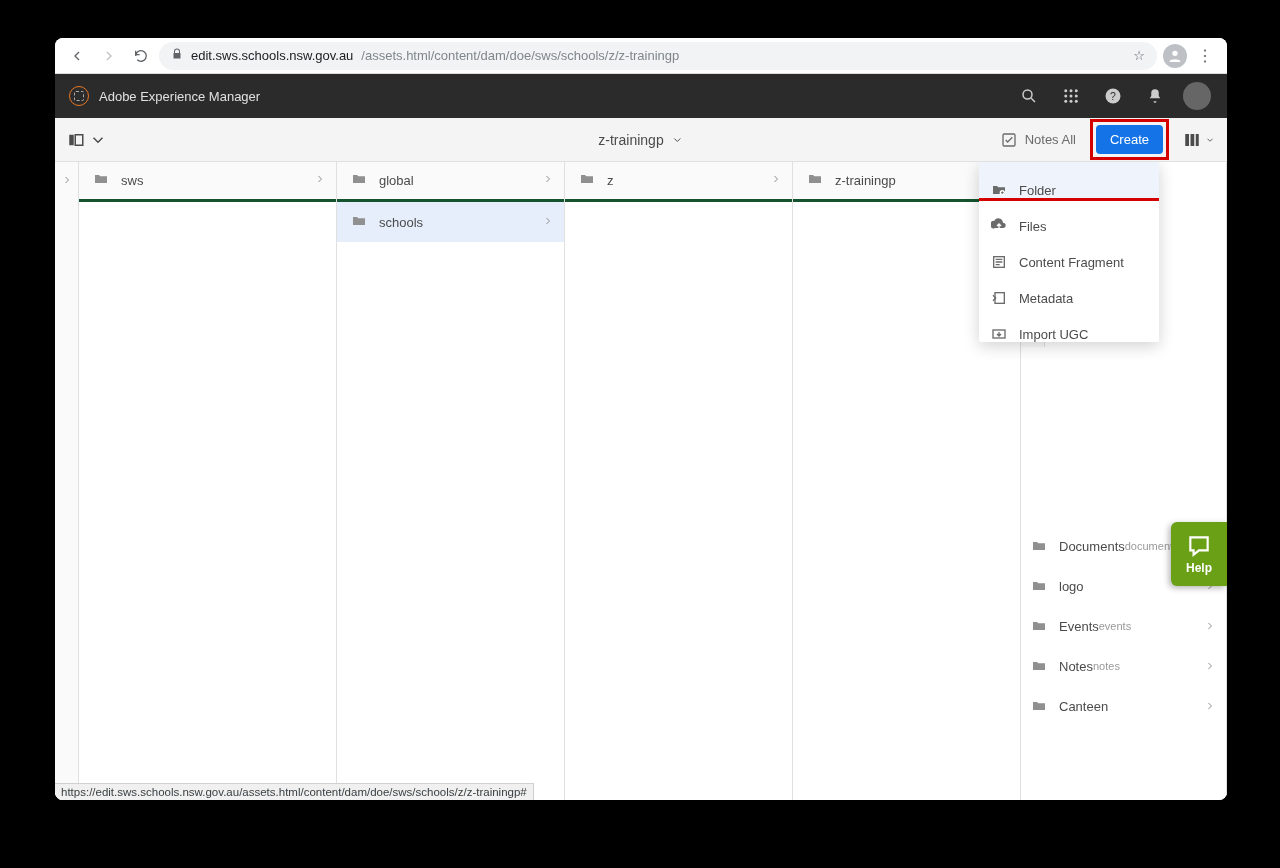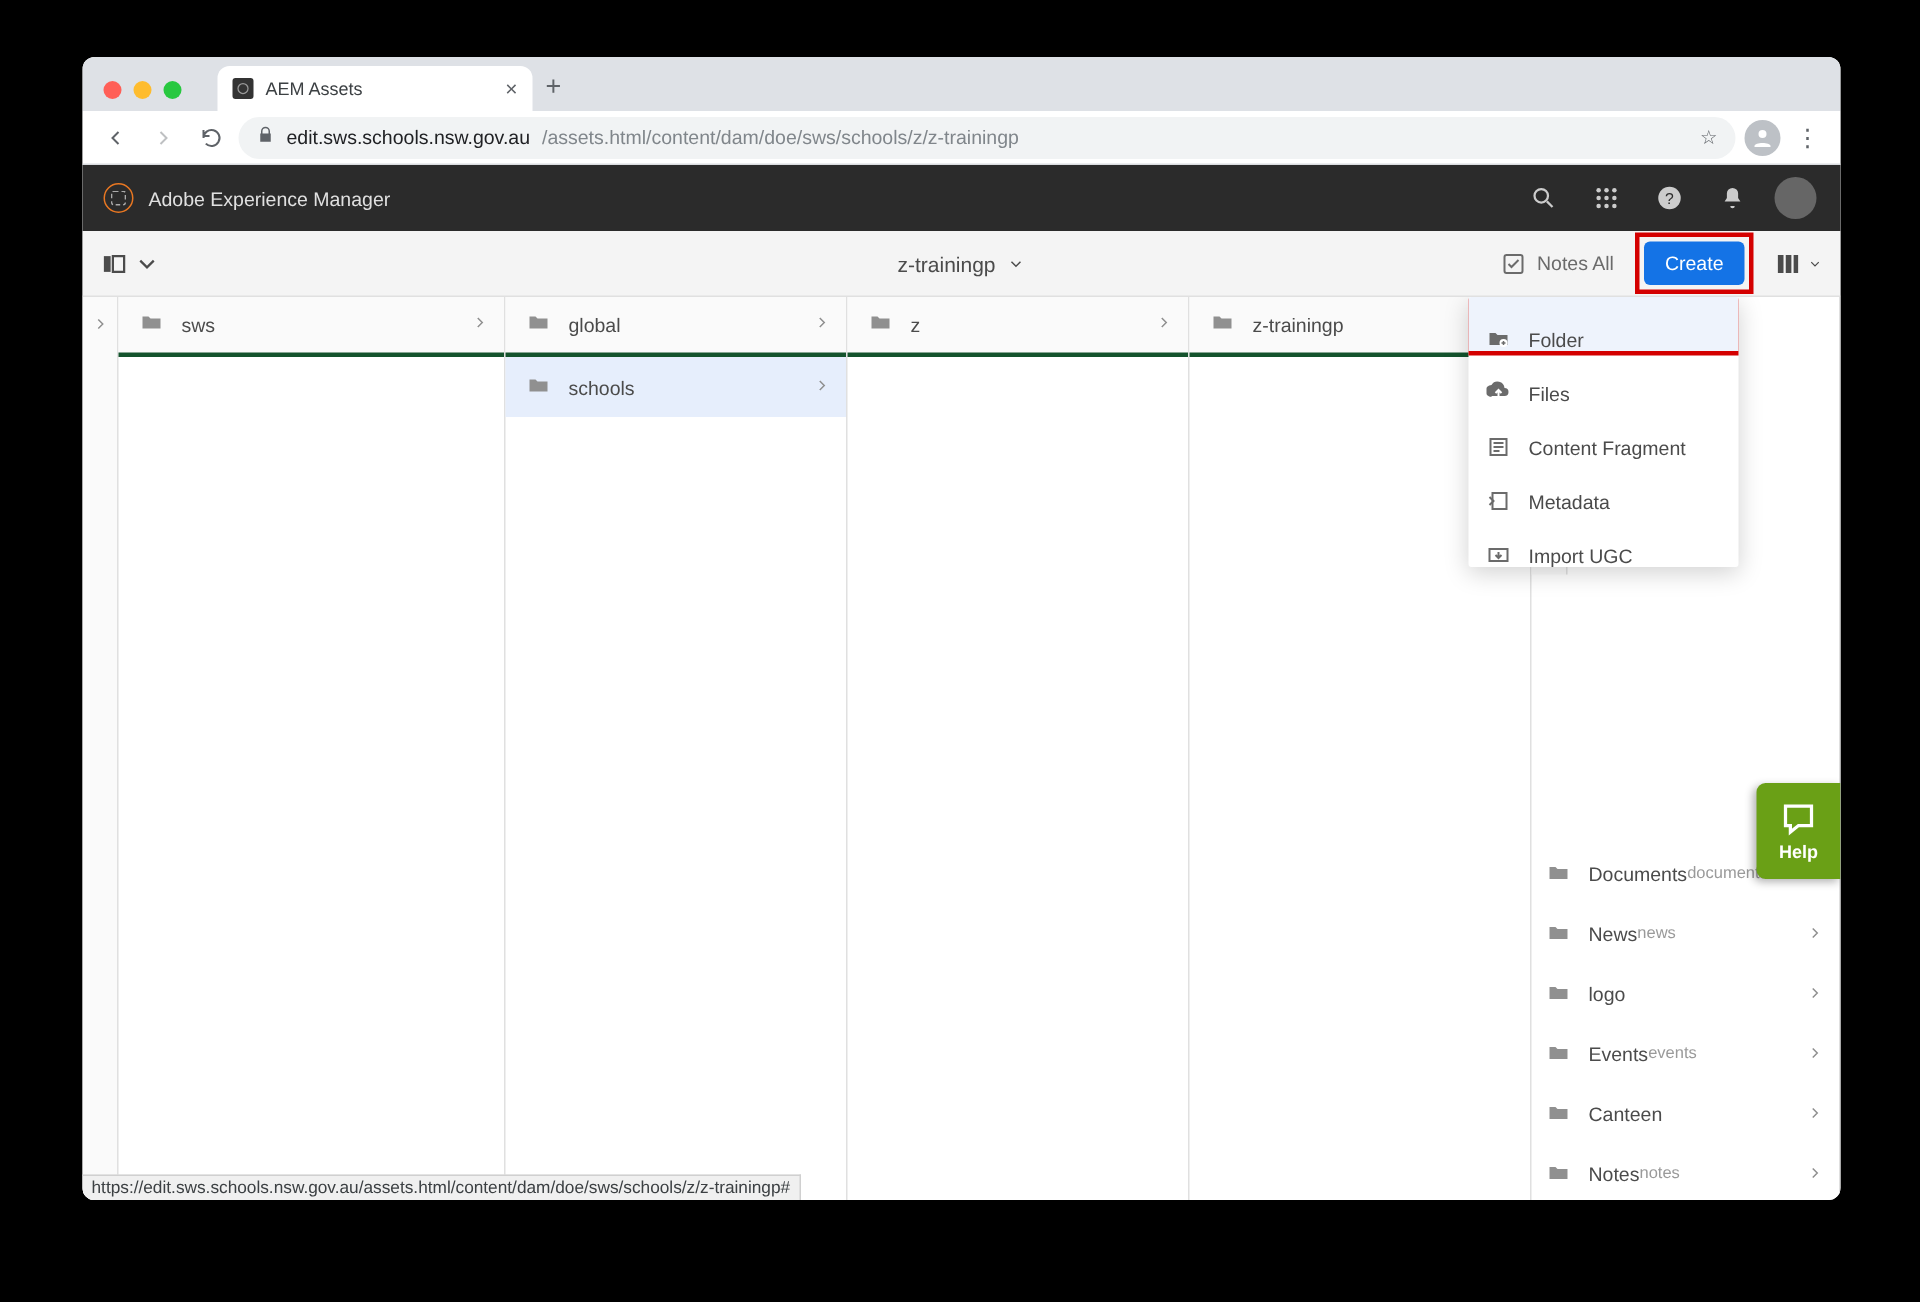--- a/index.html
+++ b/index.html
@@ -73,37 +73,20 @@
 
 .status-bar { position:absolute; bottom:0; left:0; background:#f0f0f0; border:1px solid #d0d0d0; border-left:none; border-bottom:none; font-size:11.5px; color:#3c4043; padding:2px 6px; }
 
 svg { fill: currentColor; }
 </style>
 </head>
 <body>
 
 <div class="window">
 
-  <div class="tab-bar">
-    <div class="traffic">
-      <div class="tl red"></div>
-      <div class="tl yellow"></div>
-      <div class="tl green"></div>
-    </div>
-    <div class="tab">
-      <span class="favi">
-          <svg viewBox="0 0 24 24">
-            <circle cx="12" cy="12" r="8" fill="none" stroke="#999" stroke-width="2"></circle>
-          </svg>
-        </span>
-      <span>AEM Assets</span>
-      <span class="tab-close">×</span>
-    </div>
-    <div class="newtab">+</div>
-  </div>
 
   <div class="addr-bar">
     <div class="navbtn">
         <svg viewBox="0 0 24 24">
           <path d="M15 6l-6 6 6 6" fill="none" stroke="currentColor" stroke-width="2"></path>
         </svg>
       </div>
     <div class="navbtn" style="opacity:.4">
         <svg viewBox="0 0 24 24">
           <path d="M9 6l6 6-6 6" fill="none" stroke="currentColor" stroke-width="2"></path>
@@ -294,32 +277,20 @@
             </span>
             <span class="chev"><svg width="12" height="12" viewBox="0 0 24 24">
                 <path d="M9 6l6 6-6 6" fill="none" stroke="currentColor" stroke-width="2"></path>
               </svg></span>
           </div>
           <div class="row">
             <span class="fld"><svg width="16" height="16" viewBox="0 0 24 24">
                 <path d="M3 6h6l2 2h10v10H3z"></path>
               </svg></span>
             <span class="labels">
-              <span>News</span>
-              <span class="sub">news</span>
-            </span>
-            <span class="chev"><svg width="12" height="12" viewBox="0 0 24 24">
-                <path d="M9 6l6 6-6 6" fill="none" stroke="currentColor" stroke-width="2"></path>
-              </svg></span>
-          </div>
-          <div class="row">
-            <span class="fld"><svg width="16" height="16" viewBox="0 0 24 24">
-                <path d="M3 6h6l2 2h10v10H3z"></path>
-              </svg></span>
-            <span class="labels">
               <span>logo</span>
             </span>
             <span class="chev"><svg width="12" height="12" viewBox="0 0 24 24">
                 <path d="M9 6l6 6-6 6" fill="none" stroke="currentColor" stroke-width="2"></path>
               </svg></span>
           </div>
           <div class="row">
             <span class="fld"><svg width="16" height="16" viewBox="0 0 24 24">
                 <path d="M3 6h6l2 2h10v10H3z"></path>
               </svg></span>
@@ -329,33 +300,33 @@
             </span>
             <span class="chev"><svg width="12" height="12" viewBox="0 0 24 24">
                 <path d="M9 6l6 6-6 6" fill="none" stroke="currentColor" stroke-width="2"></path>
               </svg></span>
           </div>
           <div class="row">
             <span class="fld"><svg width="16" height="16" viewBox="0 0 24 24">
                 <path d="M3 6h6l2 2h10v10H3z"></path>
               </svg></span>
             <span class="labels">
-              <span>Canteen</span>
-            </span>
-            <span class="chev"><svg width="12" height="12" viewBox="0 0 24 24">
-                <path d="M9 6l6 6-6 6" fill="none" stroke="currentColor" stroke-width="2"></path>
-              </svg></span>
-          </div>
-          <div class="row">
-            <span class="fld"><svg width="16" height="16" viewBox="0 0 24 24">
-                <path d="M3 6h6l2 2h10v10H3z"></path>
-              </svg></span>
-            <span class="labels">
               <span>Notes</span>
               <span class="sub">notes</span>
+            </span>
+            <span class="chev"><svg width="12" height="12" viewBox="0 0 24 24">
+                <path d="M9 6l6 6-6 6" fill="none" stroke="currentColor" stroke-width="2"></path>
+              </svg></span>
+          </div>
+          <div class="row">
+            <span class="fld"><svg width="16" height="16" viewBox="0 0 24 24">
+                <path d="M3 6h6l2 2h10v10H3z"></path>
+              </svg></span>
+            <span class="labels">
+              <span>Canteen</span>
             </span>
             <span class="chev"><svg width="12" height="12" viewBox="0 0 24 24">
                 <path d="M9 6l6 6-6 6" fill="none" stroke="currentColor" stroke-width="2"></path>
               </svg></span>
           </div>
         </div>
     </div>
 
     <div class="dropdown">
       <div class="dd-hl-border"></div>

